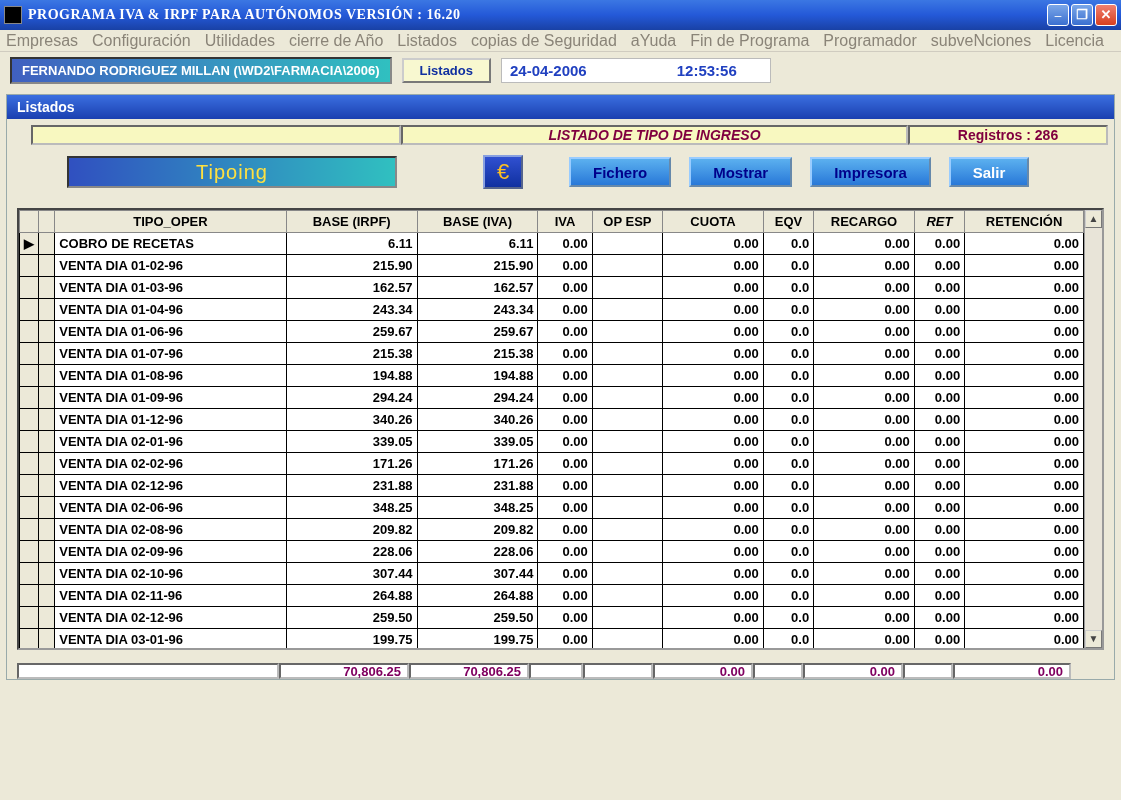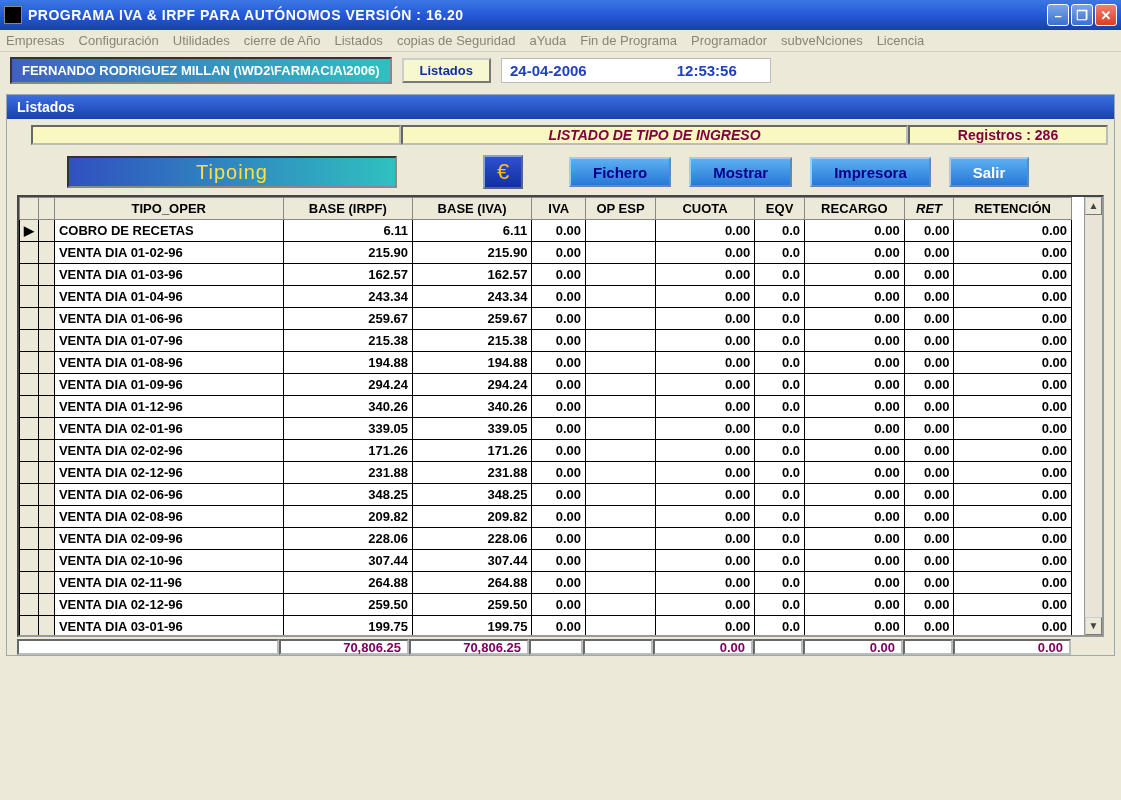--- a/index.html
+++ b/index.html
@@ -14,20 +14,21 @@
   }
   .titlebar {
     height: 30px;
     background: linear-gradient(to bottom, #3b77e3 0%, #2459d8 50%, #1941a5 100%);
     display: flex;
     align-items: center;
     padding: 0 4px;
     color: #fff;
     font-weight: bold;
     font-size: 14px;
+    font-family: Liberation Serif, serif;
   }
   .titlebar .appicon {
     width: 18px; height: 18px;
     background: #000;
     border: 1px solid #888;
     margin-right: 6px;
   }
   .titlebar .title { flex: 1; letter-spacing: 0.5px; }
   .titlebar .winbtns { display: flex; gap: 2px; }
   .winbtn {
@@ -44,21 +45,21 @@
   .winbtn.close { background: linear-gradient(to bottom,#f08070,#d84020); }
   .menubar {
     height: 22px;
     background: #ece9d8;
     border-bottom: 1px solid #d0ccc0;
     display: flex;
     align-items: center;
     padding: 0 6px;
     gap: 14px;
     color: #8a8478;
-    font-size: 13px;
+    font-size: 16px;
   }
   .menubar span { cursor: default; }
   .infobar {
     height: 36px;
     background: #ece9d8;
     display: flex;
     align-items: center;
     padding: 4px 10px;
     gap: 10px;
   }
@@ -172,27 +173,26 @@
     padding: 0 22px;
     background: linear-gradient(to bottom,#5bb0ef,#2878d8);
     border: 2px outset #9cf;
     color: #00008b;
     font-weight: bold;
     font-size: 15px;
     display:flex; align-items:center; justify-content:center;
   }
   .tb-btn.salir { color: #fff; }
   .grid-wrap {
-    margin: 0 10px;
+    margin: 13px 10px;
     border: 2px inset #999;
     background: #fff;
     position: relative;
     height: 442px;
     display: flex;
-    gap: 12px;
   }
   .grid-scroll { flex:1; overflow:hidden; }
   table.grid {
     border-collapse: collapse;
     width: 100%;
     font-size: 13px;
   }
   table.grid th {
     background: #ece9d8;
     border: 1px solid #888;

